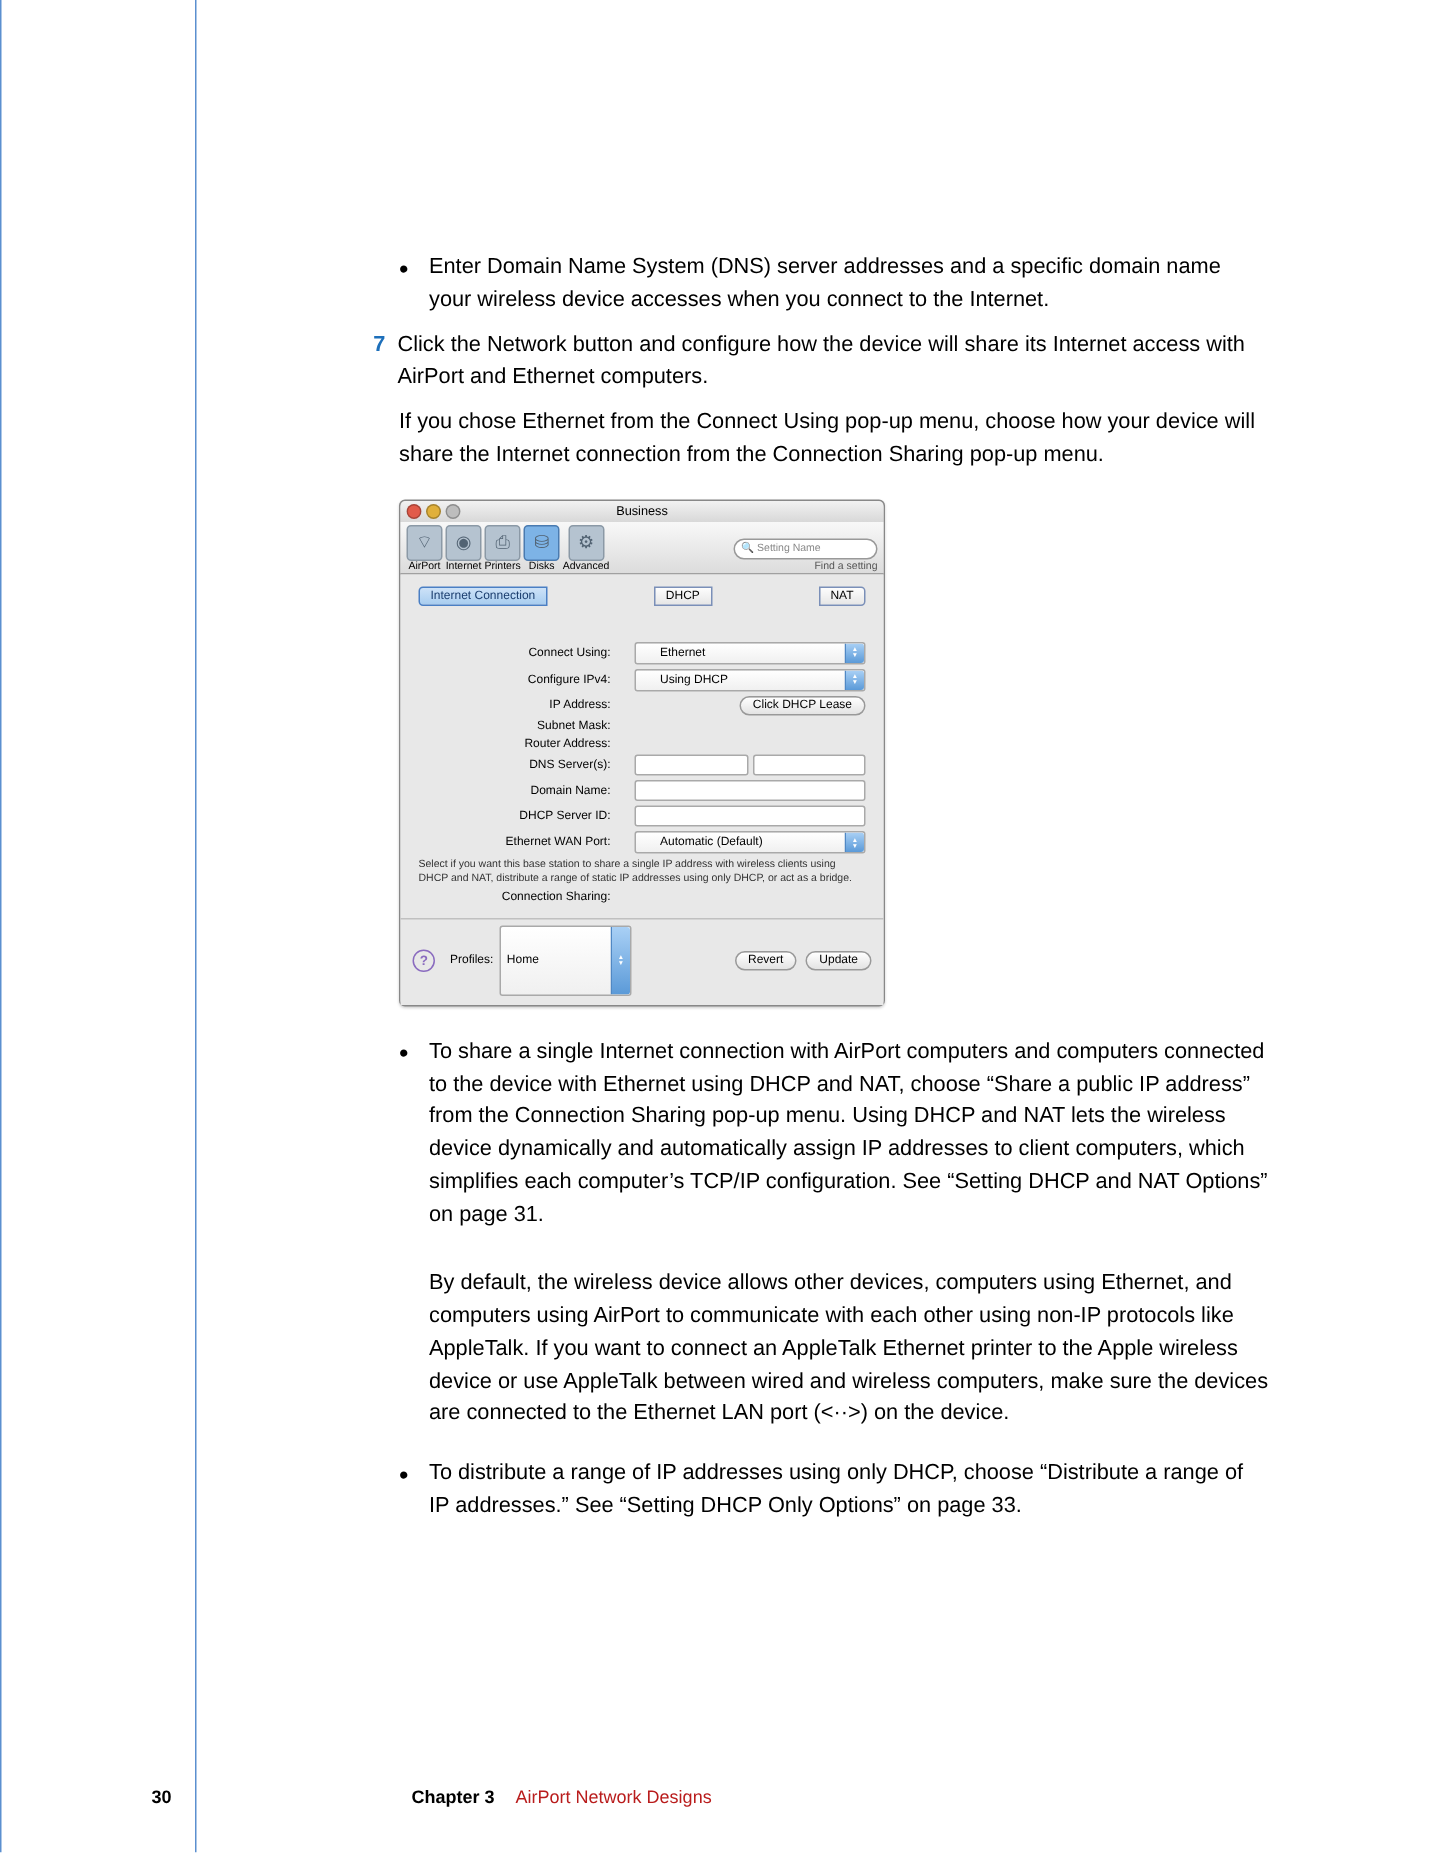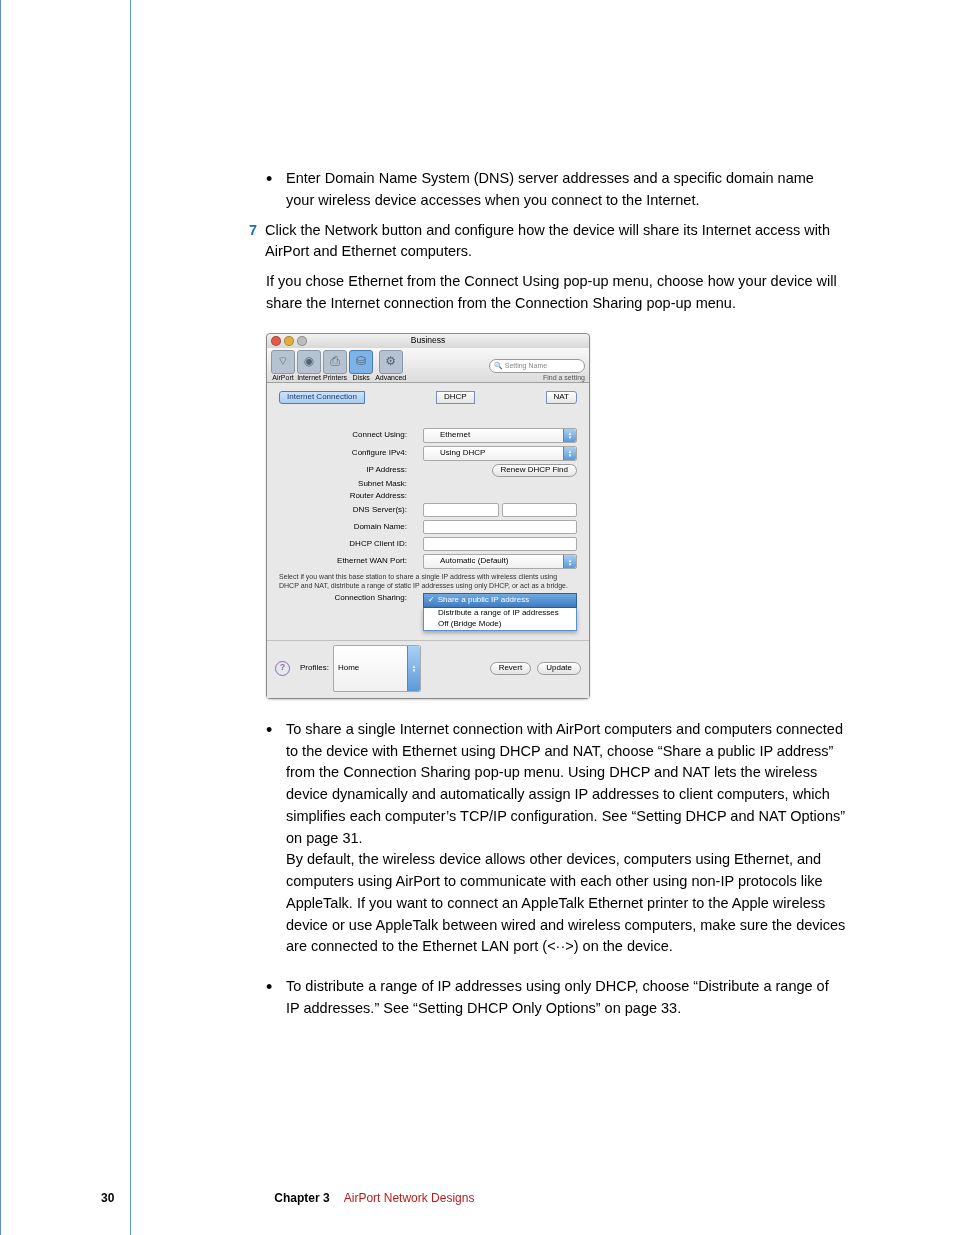--- a/index.html
+++ b/index.html
@@ -123,21 +123,21 @@
             <div class="flabel">Configure IPv4:</div>
    <div class="sel-input">
               <span>Using DHCP</span>
               <div class="sel-cap">▴<br>▾</div>
             </div>
           </div>
 
   <div class="frow">
             <div class="flabel">IP Address:</div>
    <div style="flex:1"></div>
-            <span class="pill-btn">Renew DHCP Find</span>
+            <span class="pill-btn">Click DHCP Lease</span>
           </div>
 
   <div class="frow">
             <div class="flabel">Subnet Mask:</div>
             <div style="flex:1"></div>
           </div>
   <div class="frow">
             <div class="flabel">Router Address:</div>
             <div style="flex:1"></div>
           </div>
@@ -147,64 +147,55 @@
    <div class="text-input" style="margin-right:3px"></div>
    <div class="text-input"></div>
           </div>
 
   <div class="frow">
             <div class="flabel">Domain Name:</div>
    <div class="text-input"></div>
           </div>
 
   <div class="frow">
-            <div class="flabel">DHCP Client ID:</div>
+            <div class="flabel">DHCP Server ID:</div>
    <div class="text-input"></div>
           </div>
 
   <div class="frow">
             <div class="flabel">Ethernet WAN Port:</div>
    <div class="sel-input">
               <span>Automatic (Default)</span>
               <div class="sel-cap">▴<br>▾</div>
             </div>
           </div>
 
   <div class="helptext">Select if you want this base station to share a single IP address with wireless clients using DHCP and NAT, distribute a range of static IP addresses using only DHCP, or act as a bridge.</div>
 
   <div class="frow" style="align-items:flex-start">
             <div class="flabel" style="padding-top:1px">Connection Sharing:</div>
-   <div class="dropdown-menu">
-    <div class="dd-head">
-                <span>Share a public IP address</span>
-              </div>
-    <div class="dd-list">
-     <div class="dd-item">Distribute a range of IP addresses</div>
-     <div class="dd-item">Off (Bridge Mode)</div>
-    </div>
-   </div>
   </div>
  </div>
  <div class="ss-footer">
   <div class="help-icon">?</div>
   <span class="footer-label">Profiles:</span>
   <div class="profiles-sel">
             <span>Home</span>
             <div class="sel-cap">▴<br>▾</div>
           </div>
   <span class="pill-btn" style="margin-right:6px">Revert</span>
   <span class="pill-btn">Update</span>
  </div>
 </div>
 
 <div class="bullet">
  <div class="dot">•</div>
  <div class="txt">
    <span>To share a single Internet connection with AirPort computers and computers connected to the device with Ethernet using DHCP and NAT, choose “Share a public IP address” from the Connection Sharing pop-up menu. Using DHCP and NAT lets the wireless device dynamically and automatically assign IP addresses to client computers, which simplifies each computer’s TCP/IP configuration. See “Setting DHCP and NAT Options” on page 31.</span>
-   <div class="para" style="margin-top:0">
+   <div class="para" style="margin-top:24px">
      <span>By default, the wireless device allows other devices, computers using Ethernet, and computers using AirPort to communicate with each other using non-IP protocols like AppleTalk. If you want to connect an AppleTalk Ethernet printer to the Apple wireless device or use AppleTalk between wired and wireless computers, make sure the devices are connected to the Ethernet LAN port (</span><span class="lan-sym">&lt;··&gt;</span><span>) on the device.</span>
    </div>
  </div>
 </div>
 
 <div class="bullet" style="margin-top:10px">
  <div class="dot">•</div>
  <div class="txt">To distribute a range of IP addresses using only DHCP, choose “Distribute a range of IP addresses.” See “Setting DHCP Only Options” on page 33.</div>
 </div>
 

